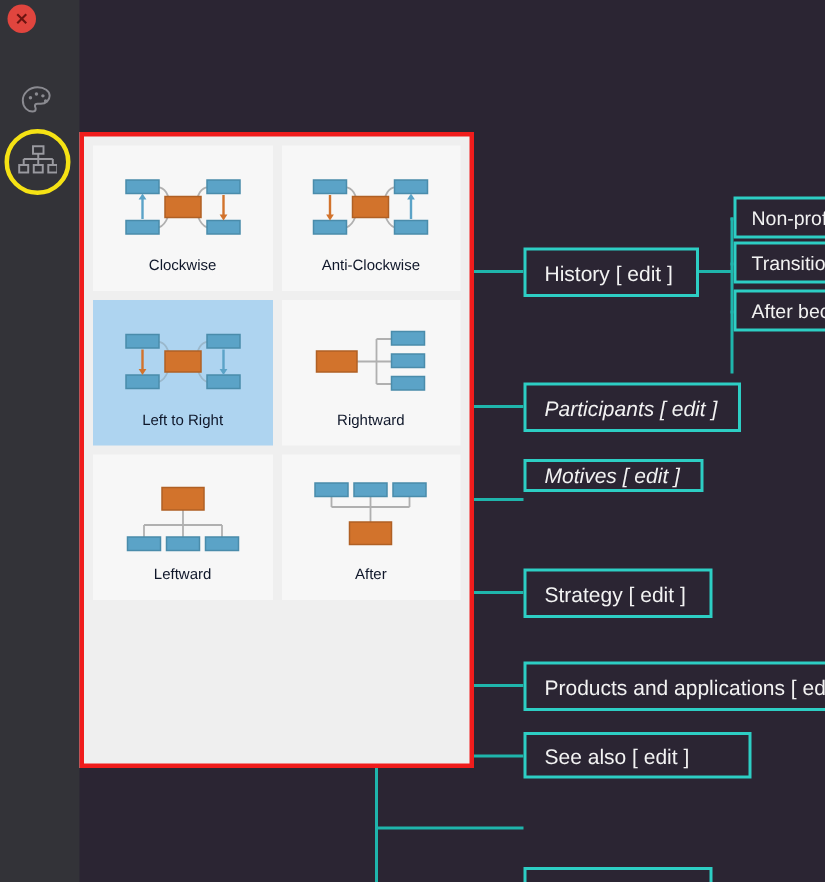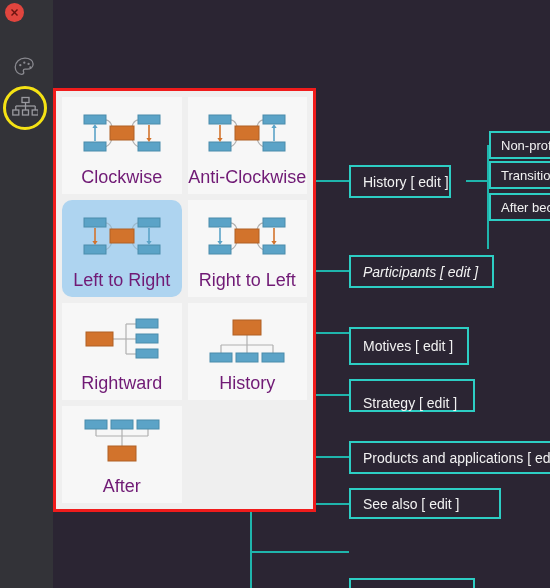--- a/index.html
+++ b/index.html
@@ -108,52 +108,52 @@
   }
   .tile {
     background: #f7f7f7;
     display: flex;
     flex-direction: column;
     align-items: center;
     justify-content: center;
     gap: 4px;
     cursor: pointer;
   }
-  .tile.selected { background: #aed4f0; border-radius: 10px; }
+  .tile.selected { background: #aed4f0; }
   .tile-label {
-    font-size: 18px;
-    color: #701a75;
+    font-size: 10px;
+    color: #0f172a;
   }
   .tile svg { display: block; }
 </style>
 </head>
 <body>
 
 <div id="canvas">
 
   <div class="trunk"></div>
 
   <div class="stub" style="left:250px; top:180px; width:99px;"></div>
   <div class="stub" style="left:250px; top:270px; width:99px;"></div>
   <div class="stub" style="left:250px; top:332px; width:99px;"></div>
   <div class="stub" style="left:250px; top:394px; width:99px;"></div>
   <div class="stub" style="left:250px; top:456px; width:99px;"></div>
   <div class="stub" style="left:250px; top:503px; width:99px;"></div>
   <div class="stub" style="left:250px; top:551px; width:99px;"></div>
 
-  <div class="node" style="left:349px; top:165px; width:102px; height:33px;">
+  <div class="node" style="left:349px; top:165px; width:117px; height:33px;">
     <span>History [ edit ]</span>
   </div>
   <div class="node" style="left:349px; top:255px; width:145px; height:33px;font-style:italic;">
     <span>Participants [ edit ]</span>
   </div>
-  <div class="node" style="left:349px; top:327px; width:120px; height:38px;">
+  <div class="node" style="left:349px; top:306px; width:120px; height:22px;font-style:italic;">
     <span>Motives [ edit ]</span>
   </div>
-  <div class="node" style="left:349px; top:379px; width:126px; height:33px;align-items:flex-end;">
+  <div class="node" style="left:349px; top:379px; width:126px; height:33px;">
     <span>Strategy [ edit ]</span>
   </div>
   <div class="node" style="left:349px; top:441px; width:230px; height:33px;">
     <span>Products and applications [ edit ]</span>
   </div>
   <div class="node" style="left:349px; top:488px; width:152px; height:31px;">
     <span>See also [ edit ]</span>
   </div>
   <div class="node" style="left:349px; top:578px; width:126px; height:31px;">
     <span></span>
@@ -258,36 +258,20 @@
       <rect x="66" y="12" width="22" height="9" fill="#5ba3c7" stroke="#4a8cab" stroke-width="1"></rect>
       <rect x="66" y="39" width="22" height="9" fill="#5ba3c7" stroke="#4a8cab" stroke-width="1"></rect>
       <line x1="23" y1="22" x2="23" y2="37" stroke="#d2732c" stroke-width="1.6"></line>
       <path d="M23 39 l-2.6 -4 h5.2 z" fill="#d2732c"></path>
       <line x1="77" y1="22" x2="77" y2="37" stroke="#5ba3c7" stroke-width="1.6"></line>
       <path d="M77 39 l-2.6 -4 h5.2 z" fill="#5ba3c7"></path>
     </svg>
     <div class="tile-label">Left to Right</div>
   </div>
 
-  <div class="tile">
-    <svg width="100" height="60" viewBox="0 0 100 60">
-      <path d="M32 17 C44 15 44 43 32 44" fill="none" stroke="#b0b0b0" stroke-width="1.2"></path>
-      <path d="M68 17 C56 15 56 43 68 44" fill="none" stroke="#b0b0b0" stroke-width="1.2"></path>
-      <rect x="38" y="23" width="24" height="14" fill="#d2732c" stroke="#b06024" stroke-width="1"></rect>
-      <rect x="12" y="12" width="22" height="9" fill="#5ba3c7" stroke="#4a8cab" stroke-width="1"></rect>
-      <rect x="12" y="39" width="22" height="9" fill="#5ba3c7" stroke="#4a8cab" stroke-width="1"></rect>
-      <rect x="66" y="12" width="22" height="9" fill="#5ba3c7" stroke="#4a8cab" stroke-width="1"></rect>
-      <rect x="66" y="39" width="22" height="9" fill="#5ba3c7" stroke="#4a8cab" stroke-width="1"></rect>
-      <line x1="23" y1="22" x2="23" y2="37" stroke="#5ba3c7" stroke-width="1.6"></line>
-      <path d="M23 39 l-2.6 -4 h5.2 z" fill="#5ba3c7"></path>
-      <line x1="77" y1="22" x2="77" y2="37" stroke="#d2732c" stroke-width="1.6"></line>
-      <path d="M77 39 l-2.6 -4 h5.2 z" fill="#d2732c"></path>
-    </svg>
-    <div class="tile-label">Right to Left</div>
-  </div>
 
   <div class="tile">
     <svg width="100" height="60" viewBox="0 0 100 60">
       <line x1="40" y1="30" x2="54" y2="30" stroke="#b0b0b0" stroke-width="1.2"></line>
       <line x1="54" y1="15" x2="54" y2="45" stroke="#b0b0b0" stroke-width="1.2"></line>
       <line x1="54" y1="15" x2="64" y2="15" stroke="#b0b0b0" stroke-width="1.2"></line>
       <line x1="54" y1="30" x2="64" y2="30" stroke="#b0b0b0" stroke-width="1.2"></line>
       <line x1="54" y1="45" x2="64" y2="45" stroke="#b0b0b0" stroke-width="1.2"></line>
       <rect x="14" y="23" width="27" height="14" fill="#d2732c" stroke="#b06024" stroke-width="1"></rect>
       <rect x="64" y="10" width="22" height="9" fill="#5ba3c7" stroke="#4a8cab" stroke-width="1"></rect>
@@ -303,21 +287,21 @@
       <line x1="50" y1="26" x2="50" y2="36" stroke="#b0b0b0" stroke-width="1.2"></line>
       <line x1="24" y1="36" x2="76" y2="36" stroke="#b0b0b0" stroke-width="1.2"></line>
       <line x1="24" y1="36" x2="24" y2="44" stroke="#b0b0b0" stroke-width="1.2"></line>
       <line x1="50" y1="36" x2="50" y2="44" stroke="#b0b0b0" stroke-width="1.2"></line>
       <line x1="76" y1="36" x2="76" y2="44" stroke="#b0b0b0" stroke-width="1.2"></line>
       <rect x="36" y="11" width="28" height="15" fill="#d2732c" stroke="#b06024" stroke-width="1"></rect>
       <rect x="13" y="44" width="22" height="9" fill="#5ba3c7" stroke="#4a8cab" stroke-width="1"></rect>
       <rect x="39" y="44" width="22" height="9" fill="#5ba3c7" stroke="#4a8cab" stroke-width="1"></rect>
       <rect x="65" y="44" width="22" height="9" fill="#5ba3c7" stroke="#4a8cab" stroke-width="1"></rect>
     </svg>
-    <div class="tile-label">History</div>
+    <div class="tile-label">Leftward</div>
   </div>
 
   <div class="tile">
     <svg width="100" height="60" viewBox="0 0 100 60">
       <line x1="50" y1="24" x2="50" y2="34" stroke="#b0b0b0" stroke-width="1.2"></line>
       <line x1="24" y1="24" x2="76" y2="24" stroke="#b0b0b0" stroke-width="1.2"></line>
       <line x1="24" y1="24" x2="24" y2="17" stroke="#b0b0b0" stroke-width="1.2"></line>
       <line x1="50" y1="24" x2="50" y2="17" stroke="#b0b0b0" stroke-width="1.2"></line>
       <line x1="76" y1="24" x2="76" y2="17" stroke="#b0b0b0" stroke-width="1.2"></line>
       <rect x="13" y="8" width="22" height="9" fill="#5ba3c7" stroke="#4a8cab" stroke-width="1"></rect>

